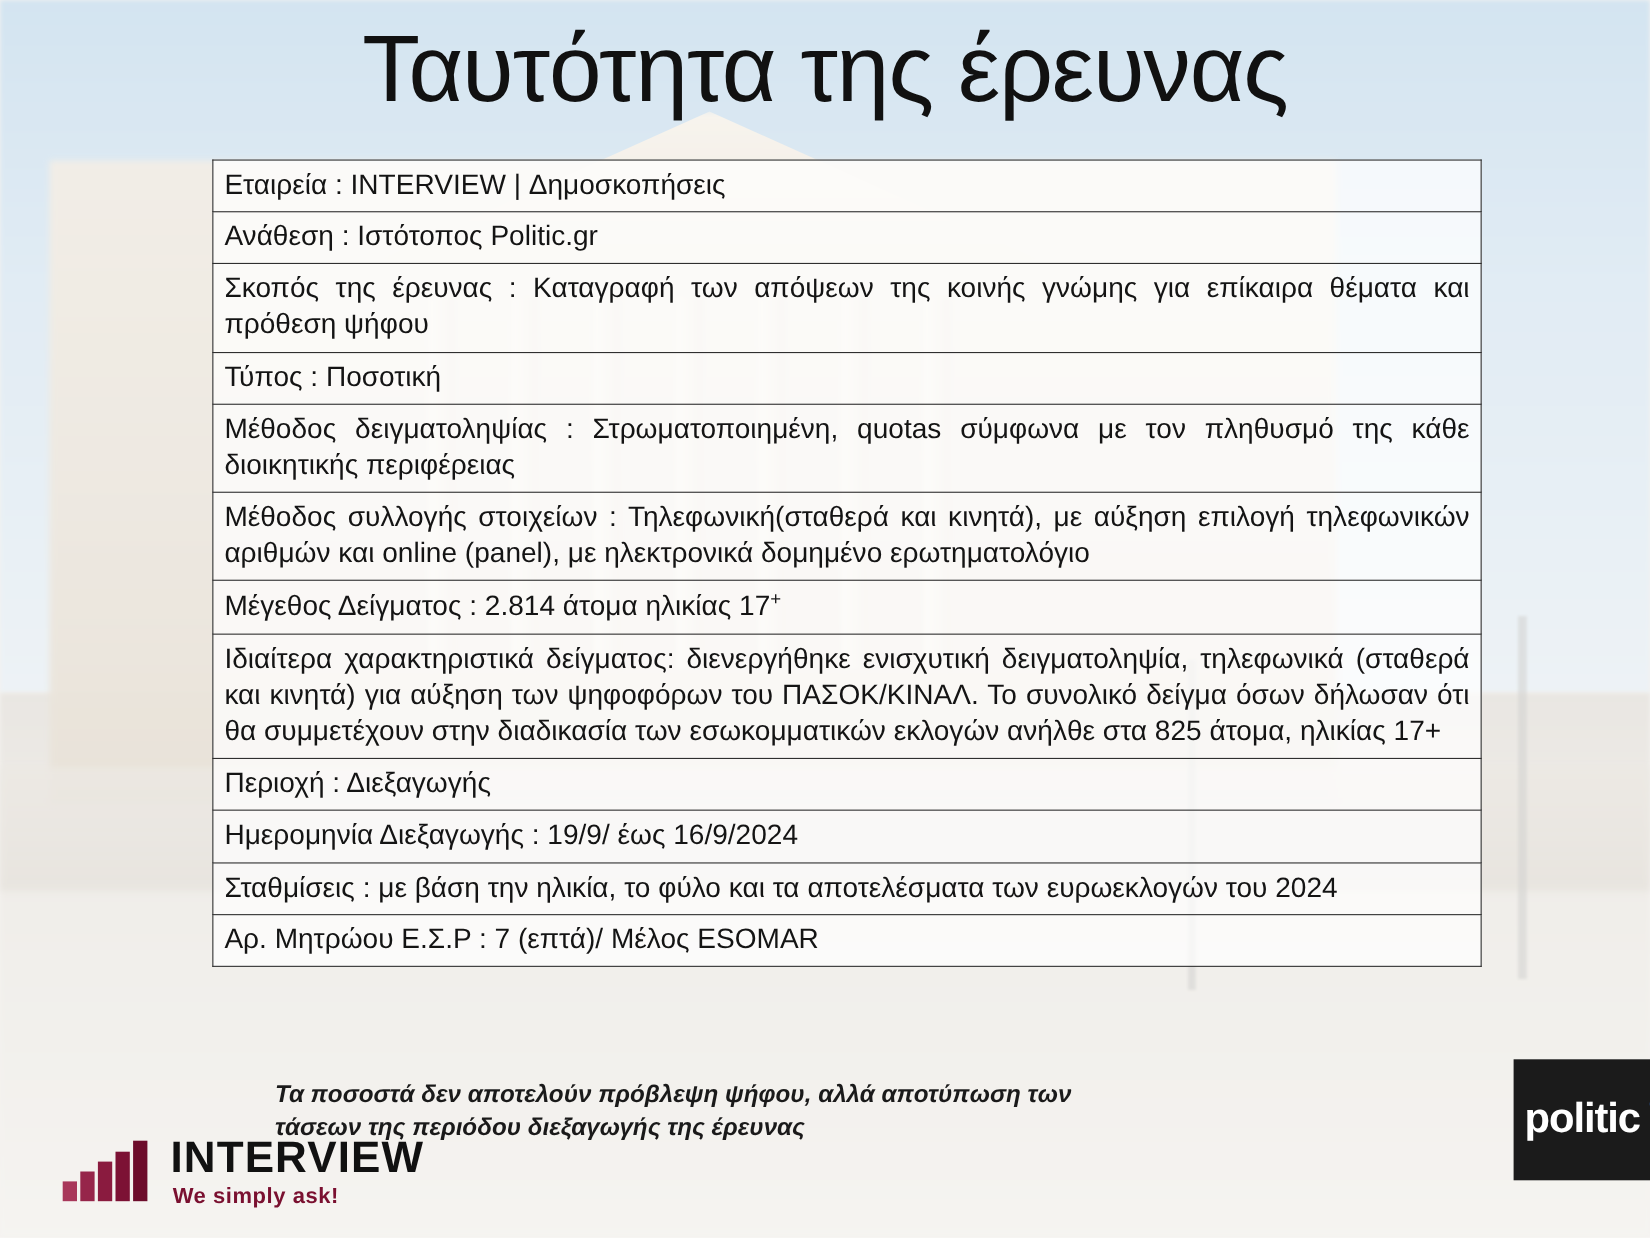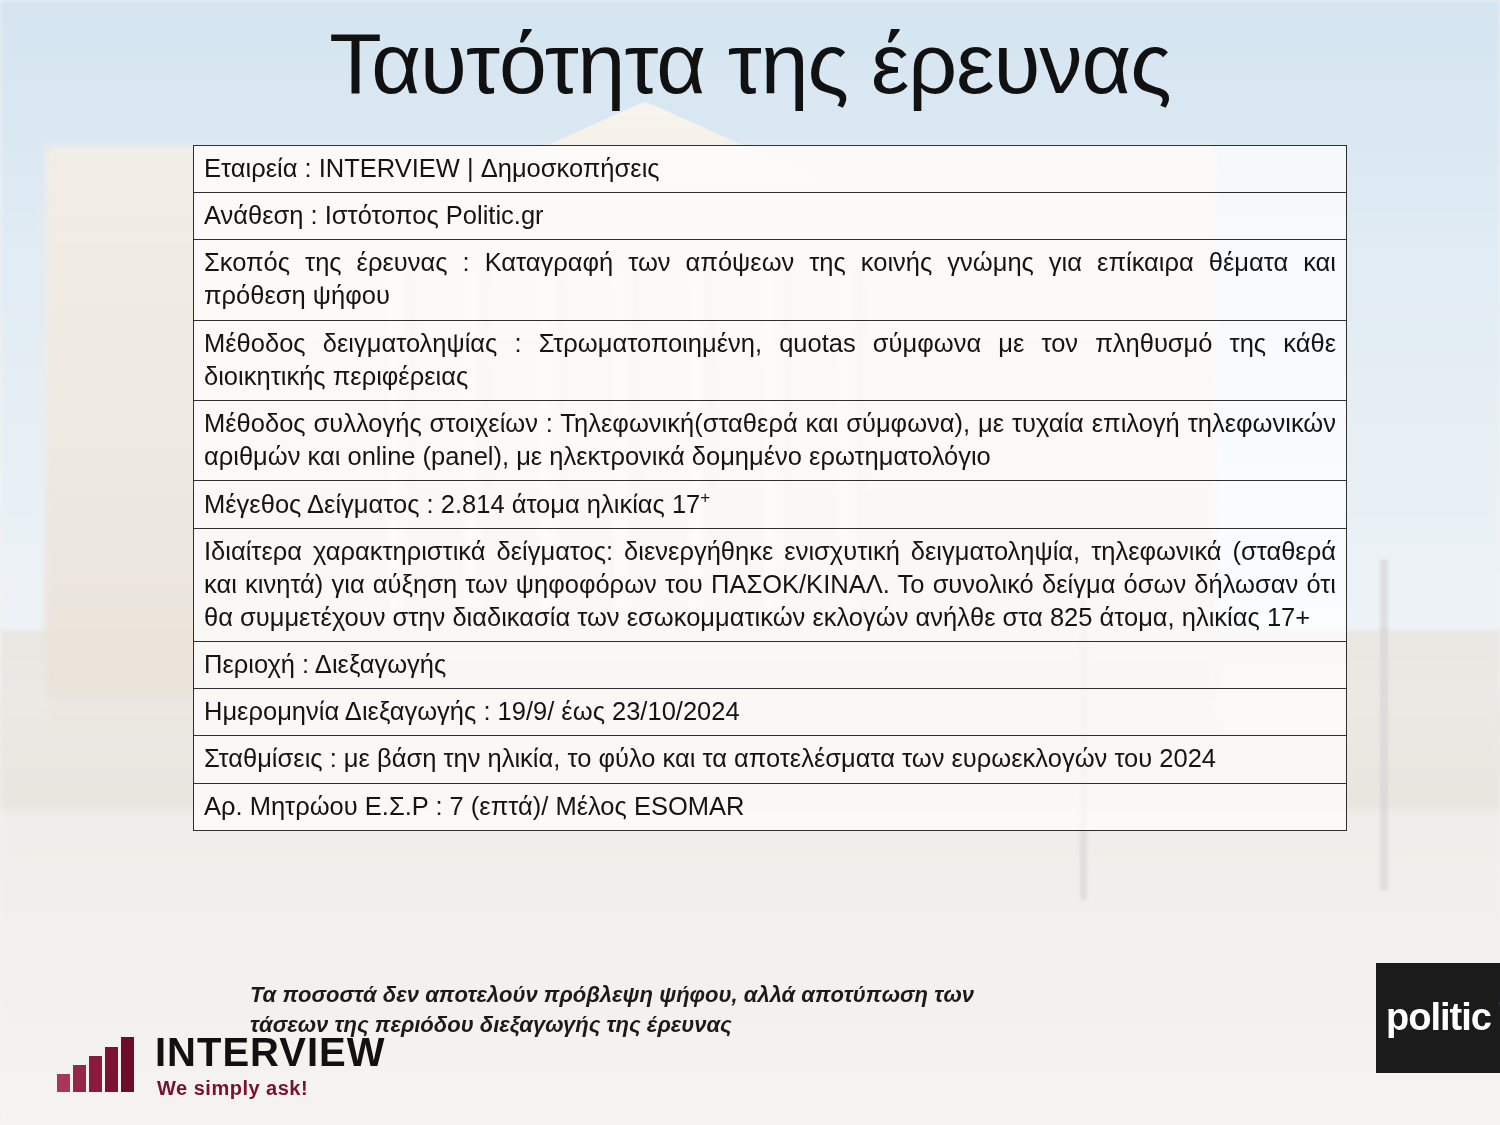--- a/index.html
+++ b/index.html
@@ -260,36 +260,39 @@
           <tr>
             <td class="nowrap-row">Εταιρεία : INTERVIEW  | Δημοσκοπήσεις</td>
           </tr>
           <tr>
             <td class="nowrap-row">Ανάθεση : Ιστότοπος Politic.gr</td>
           </tr>
           <tr>
             <td>Σκοπός της έρευνας : Καταγραφή των απόψεων της κοινής γνώμης για επίκαιρα θέματα και πρόθεση ψήφου</td>
           </tr>
           <tr>
+            <td class="nowrap-row">Τύπος : Ποσοτική</td>
+          </tr>
+          <tr>
             <td>Μέθοδος δειγματοληψίας : Στρωματοποιημένη, quotas σύμφωνα με τον πληθυσμό της κάθε διοικητικής περιφέρειας</td>
           </tr>
           <tr>
-            <td>Μέθοδος συλλογής στοιχείων : Τηλεφωνική(σταθερά και σύμφωνα), με τυχαία επιλογή τηλεφωνικών αριθμών και online (panel), με ηλεκτρονικά δομημένο ερωτηματολόγιο</td>
+            <td>Μέθοδος συλλογής στοιχείων : Τηλεφωνική(σταθερά και κινητά), με αύξηση επιλογή τηλεφωνικών αριθμών και online (panel), με ηλεκτρονικά δομημένο ερωτηματολόγιο</td>
           </tr>
           <tr>
             <td class="nowrap-row"><span>Μέγεθος Δείγματος : 2.814 άτομα ηλικίας 17</span><sup class="plus">+</sup></td>
           </tr>
           <tr>
             <td>Ιδιαίτερα χαρακτηριστικά δείγματος: διενεργήθηκε ενισχυτική δειγματοληψία, τηλεφωνικά (σταθερά και κινητά) για αύξηση των ψηφοφόρων του ΠΑΣΟΚ/ΚΙΝΑΛ. Το συνολικό δείγμα όσων δήλωσαν ότι θα συμμετέχουν στην διαδικασία των εσωκομματικών εκλογών ανήλθε στα 825 άτομα, ηλικίας 17+</td>
           </tr>
           <tr>
             <td class="nowrap-row">Περιοχή : Διεξαγωγής</td>
           </tr>
           <tr>
-            <td class="nowrap-row">Ημερομηνία Διεξαγωγής : 19/9/ έως 23/10/2024</td>
+            <td class="nowrap-row">Ημερομηνία Διεξαγωγής : 19/9/ έως 16/9/2024</td>
           </tr>
           <tr>
             <td>Σταθμίσεις : με βάση την ηλικία, το φύλο και τα αποτελέσματα των ευρωεκλογών του 2024</td>
           </tr>
           <tr>
             <td class="nowrap-row">Αρ. Μητρώου Ε.Σ.Ρ : 7 (επτά)/ Μέλος ESOMAR</td>
           </tr>
         </tbody>
       </table>
     </div>

